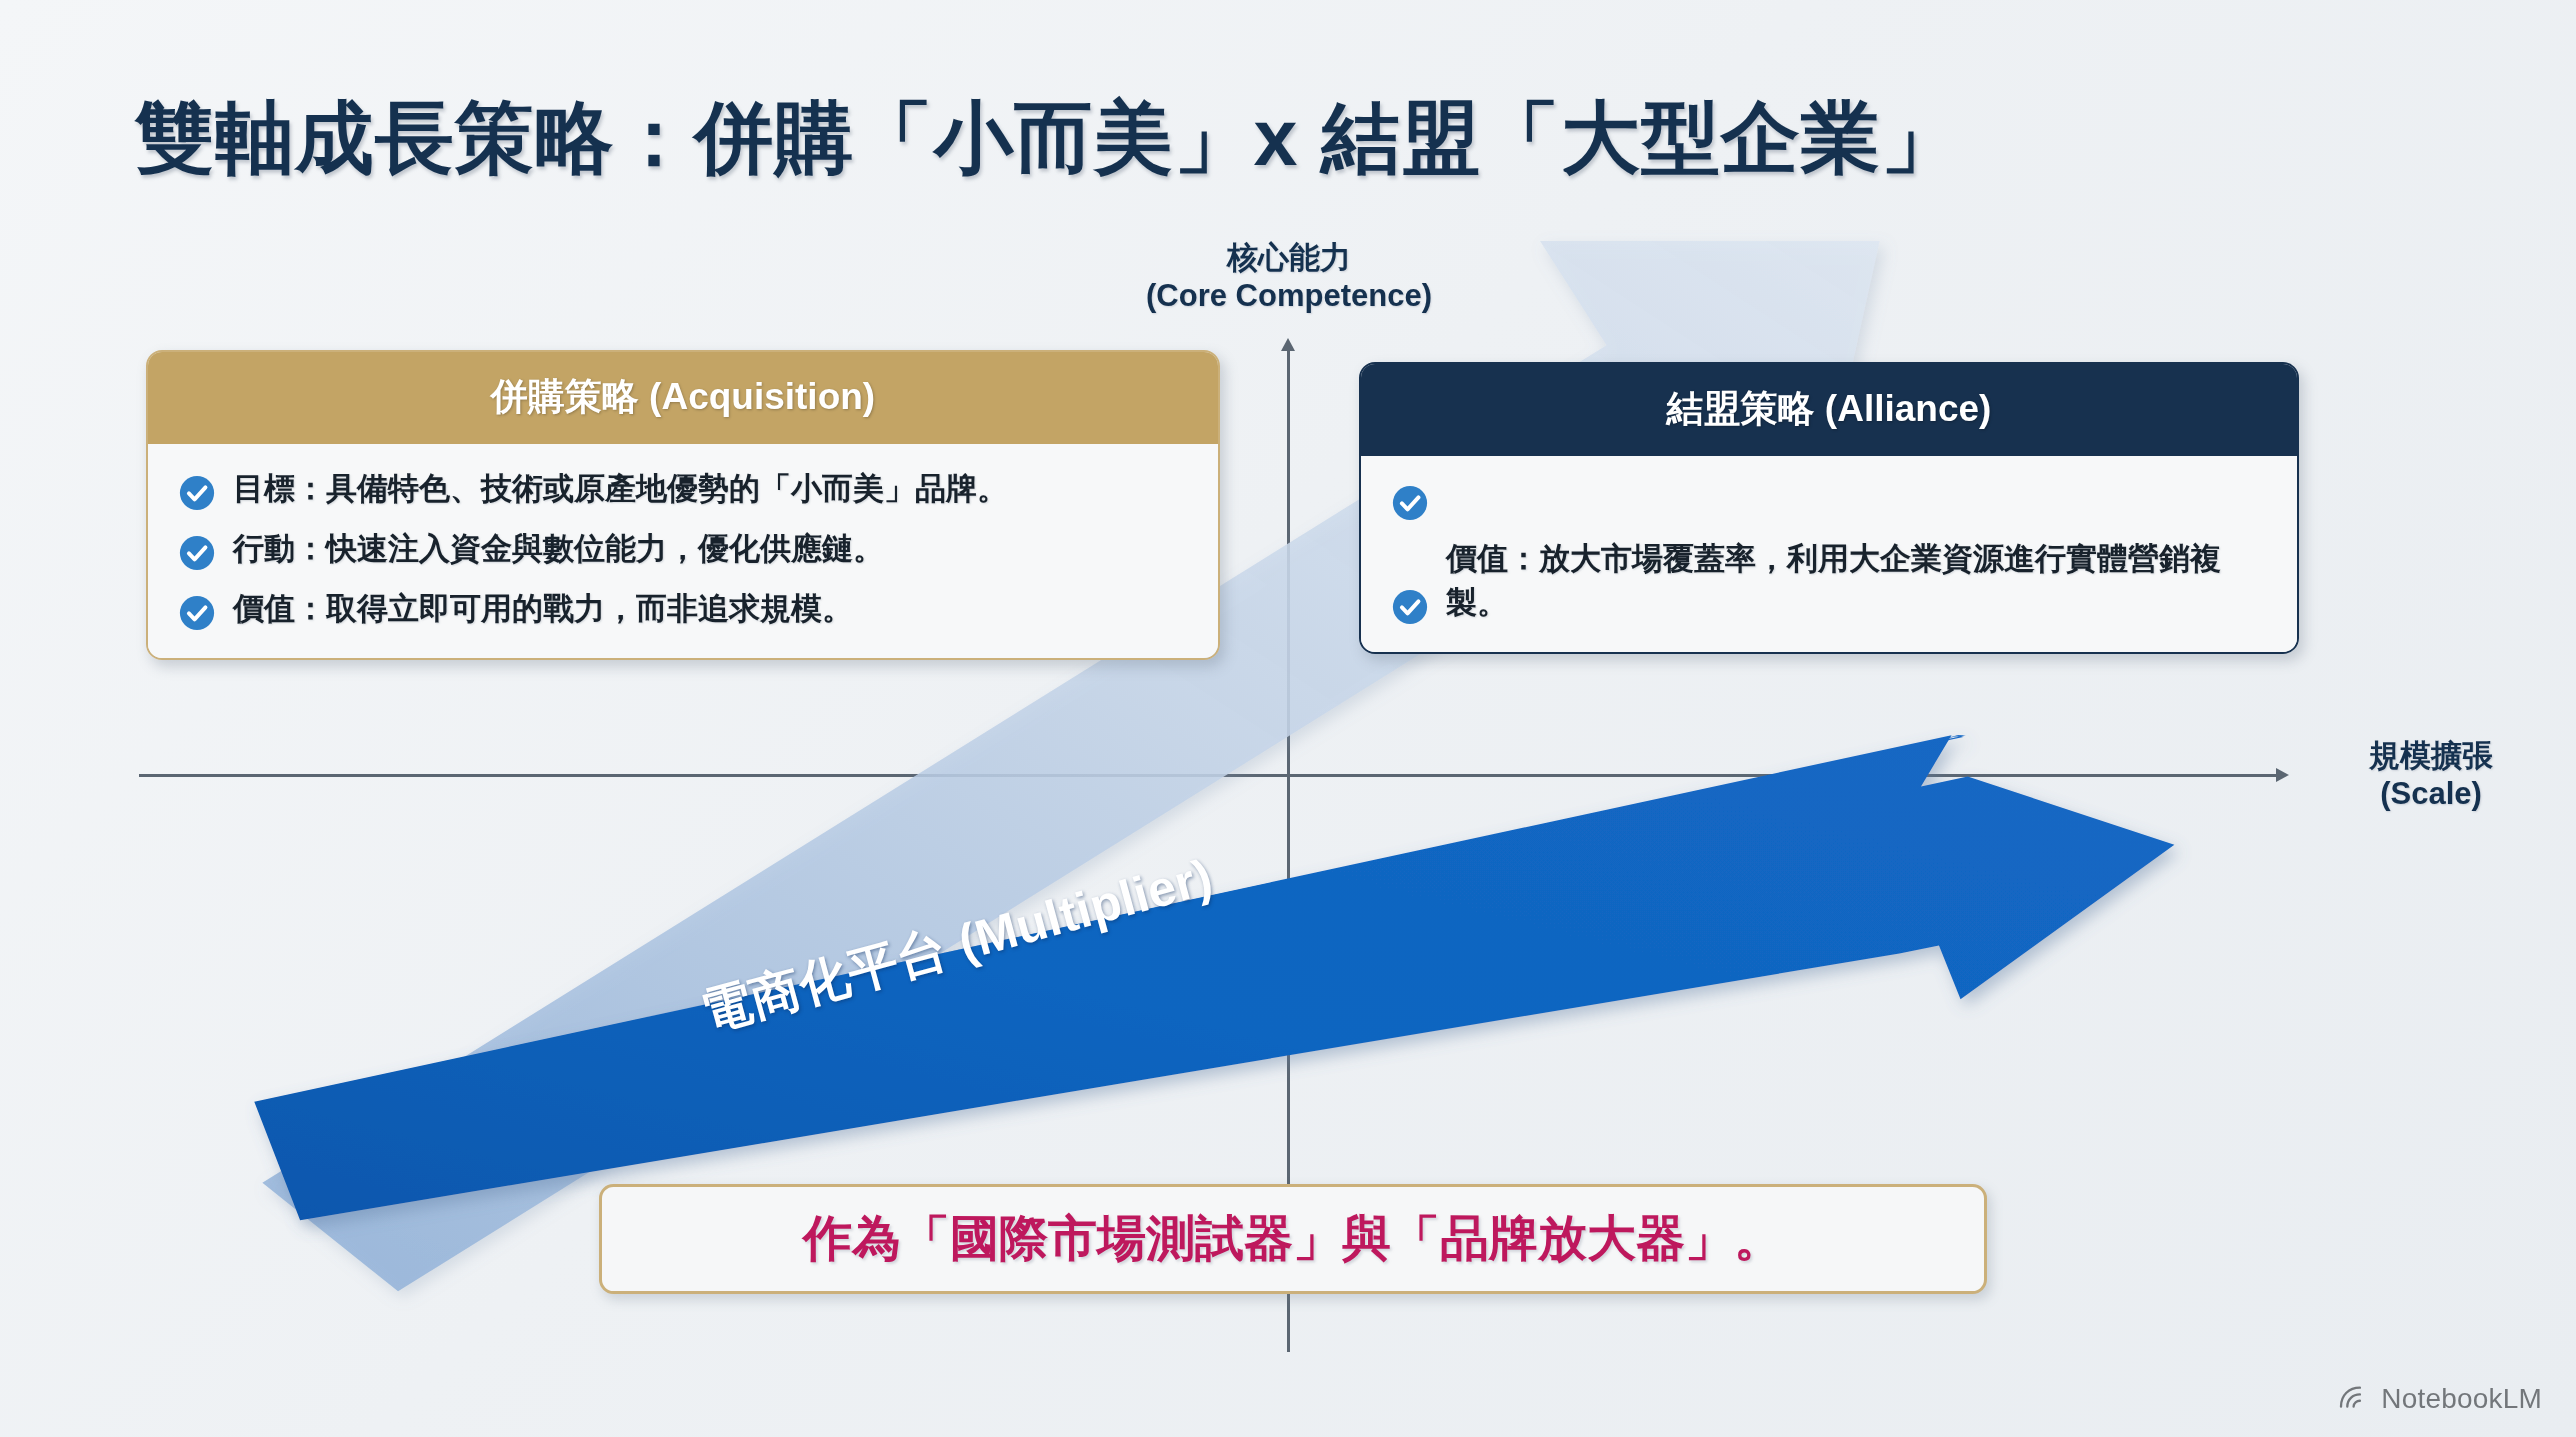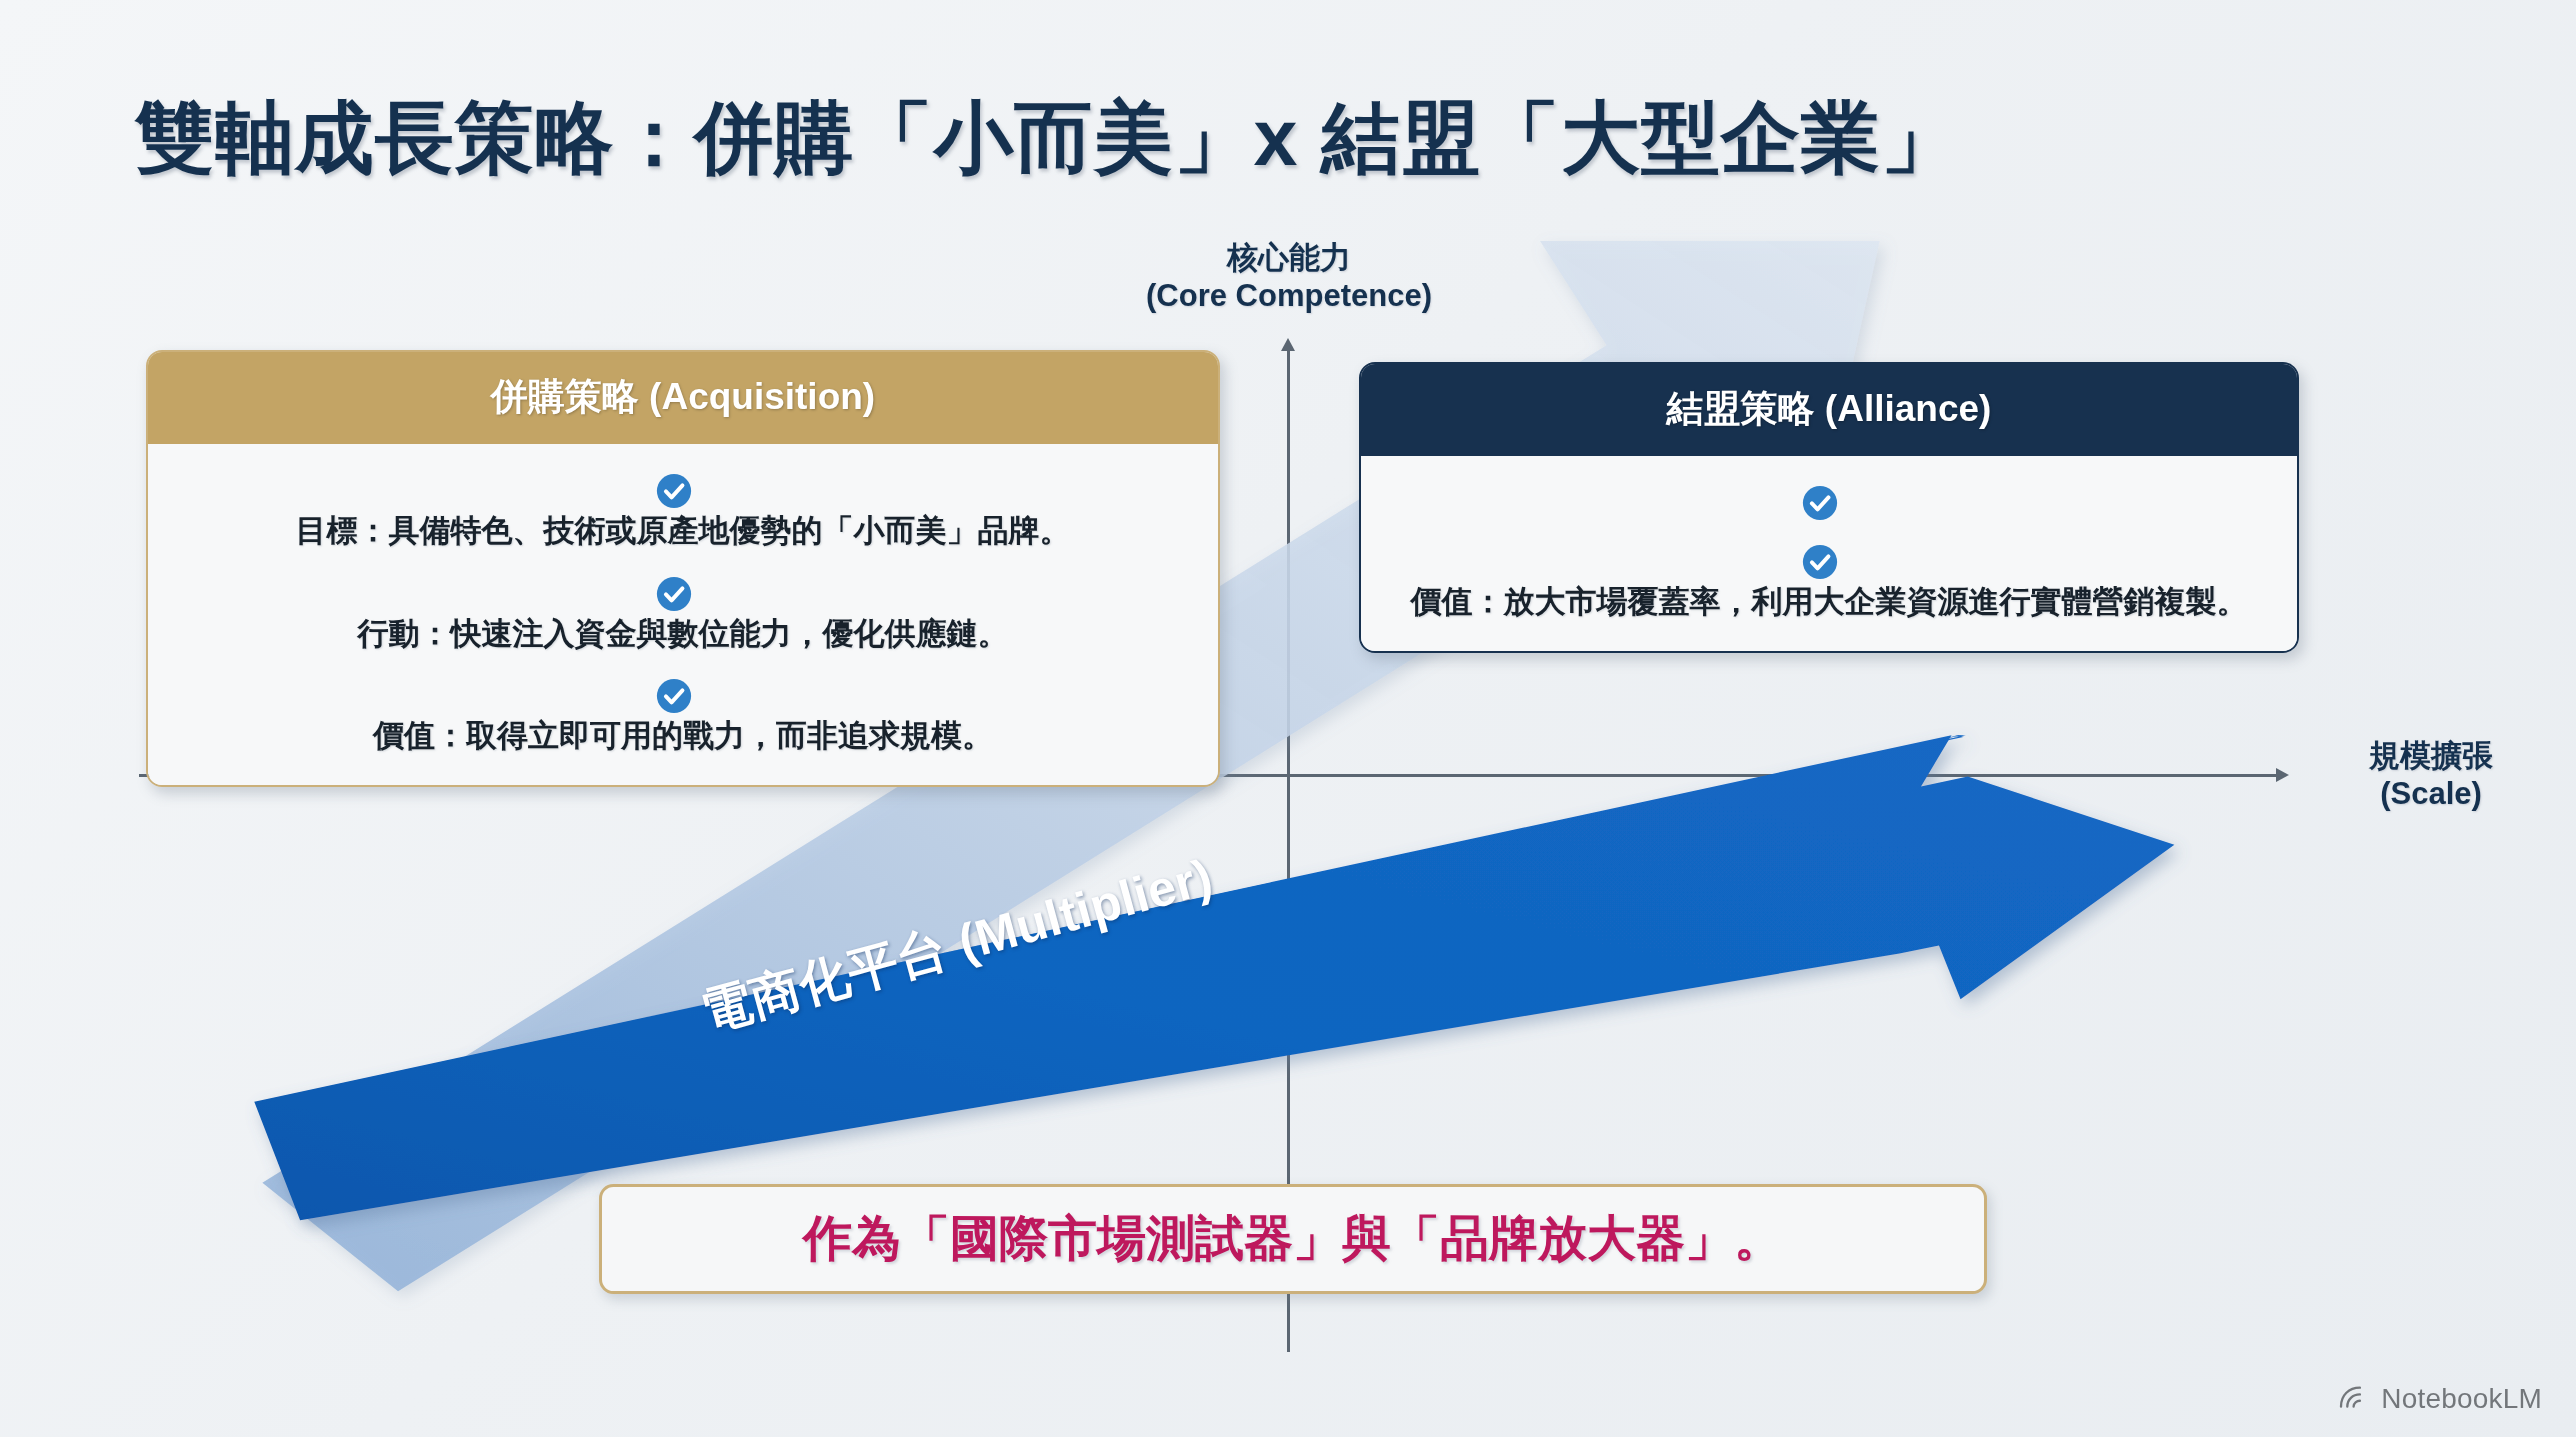--- a/index.html
+++ b/index.html
@@ -153,23 +153,22 @@
   #card-alliance {
     left: 1359px;
     top: 362px;
     width: 940px;
     border: 2.7px solid #17314f;
   }
   #card-alliance .card-head { background: #17314f; }
 
   .bullet {
     display: flex;
-    align-items: center;
+    align-items: flex-end;
     margin-bottom: 16px;
-    flex-direction: column;
   }
   .bullet:last-child { margin-bottom: 0; }
 
   .check-icon {
     flex: 0 0 auto;
     width: 36px;
     height: 36px;
     margin-right: 18px;
     margin-top: 6.3px;
   }

